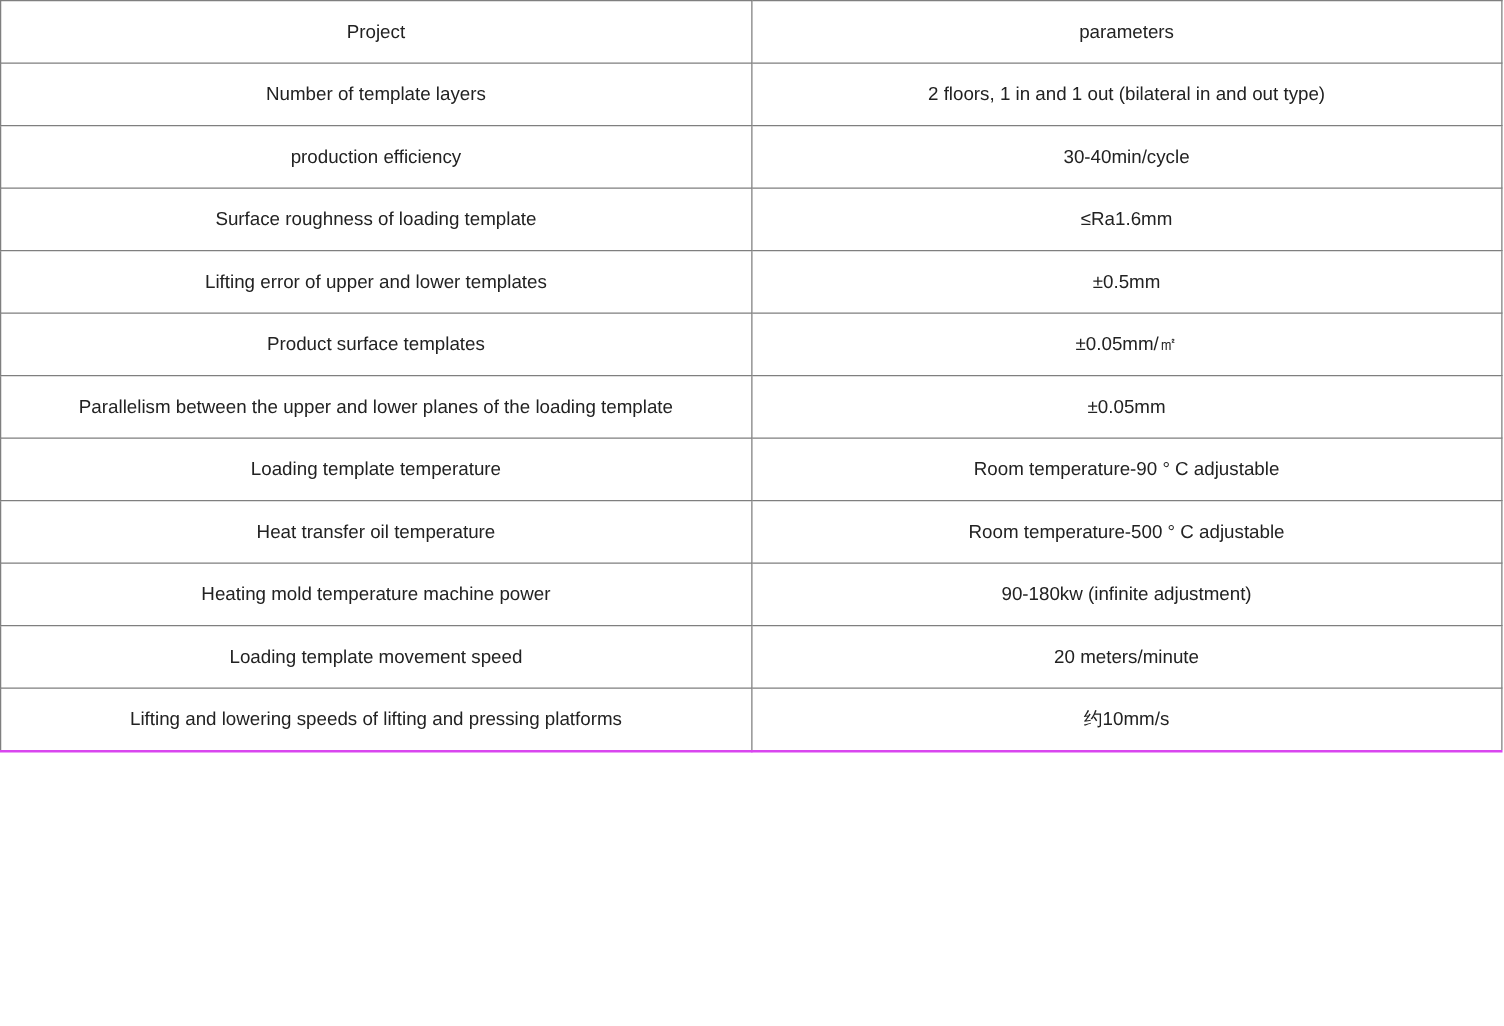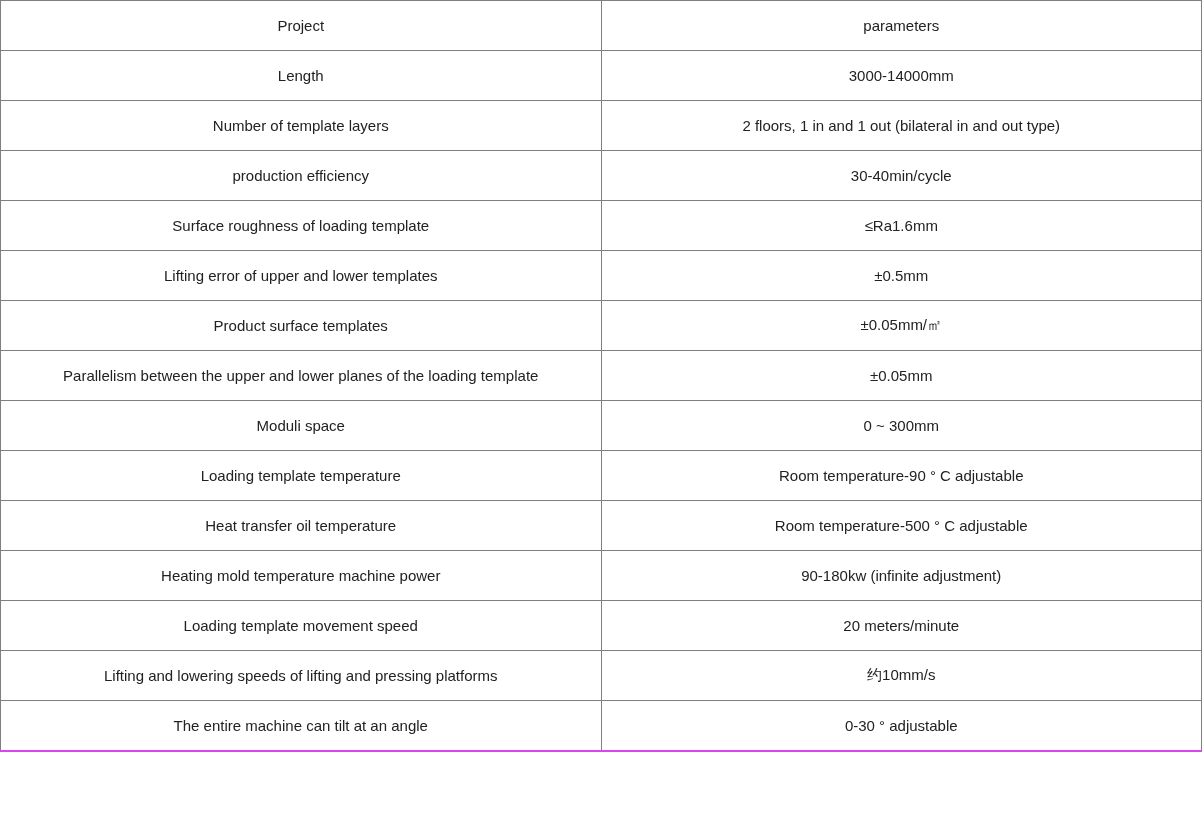--- a/index.html
+++ b/index.html
@@ -44,24 +44,20 @@
     <colgroup>
       <col class="c-project">
       <col class="c-parameters">
     </colgroup>
     <tbody>
       <tr>
         <th>Project</th>
         <th>parameters</th>
       </tr>
       <tr>
-        <td>Length</td>
-        <td>3000-14000mm</td>
-      </tr>
-      <tr>
         <td>Number of template layers</td>
         <td>2 floors, 1 in and 1 out (bilateral in and out type)</td>
       </tr>
       <tr>
         <td>production efficiency</td>
         <td>30-40min/cycle</td>
       </tr>
       <tr>
         <td>Surface roughness of loading template</td>
         <td>≤Ra1.6mm</td>
@@ -72,42 +68,34 @@
       </tr>
       <tr>
         <td>Product surface templates</td>
         <td>±0.05mm/㎡</td>
       </tr>
       <tr>
         <td>Parallelism between the upper and lower planes of the loading template</td>
         <td>±0.05mm</td>
       </tr>
       <tr>
-        <td>Moduli space</td>
-        <td>0 ~ 300mm</td>
-      </tr>
-      <tr>
         <td>Loading template temperature</td>
         <td>Room temperature-90 ° C adjustable</td>
       </tr>
       <tr>
         <td>Heat transfer oil temperature</td>
         <td>Room temperature-500 ° C adjustable</td>
       </tr>
       <tr>
         <td>Heating mold temperature machine power</td>
         <td>90-180kw (infinite adjustment)</td>
       </tr>
       <tr>
         <td>Loading template movement speed</td>
         <td>20 meters/minute</td>
       </tr>
       <tr>
         <td>Lifting and lowering speeds of lifting and pressing platforms</td>
         <td>约10mm/s</td>
       </tr>
-      <tr>
-        <td>The entire machine can tilt at an angle</td>
-        <td>0-30 ° adjustable</td>
-      </tr>
     </tbody>
   </table>
 </div>
 
 </body></html>

